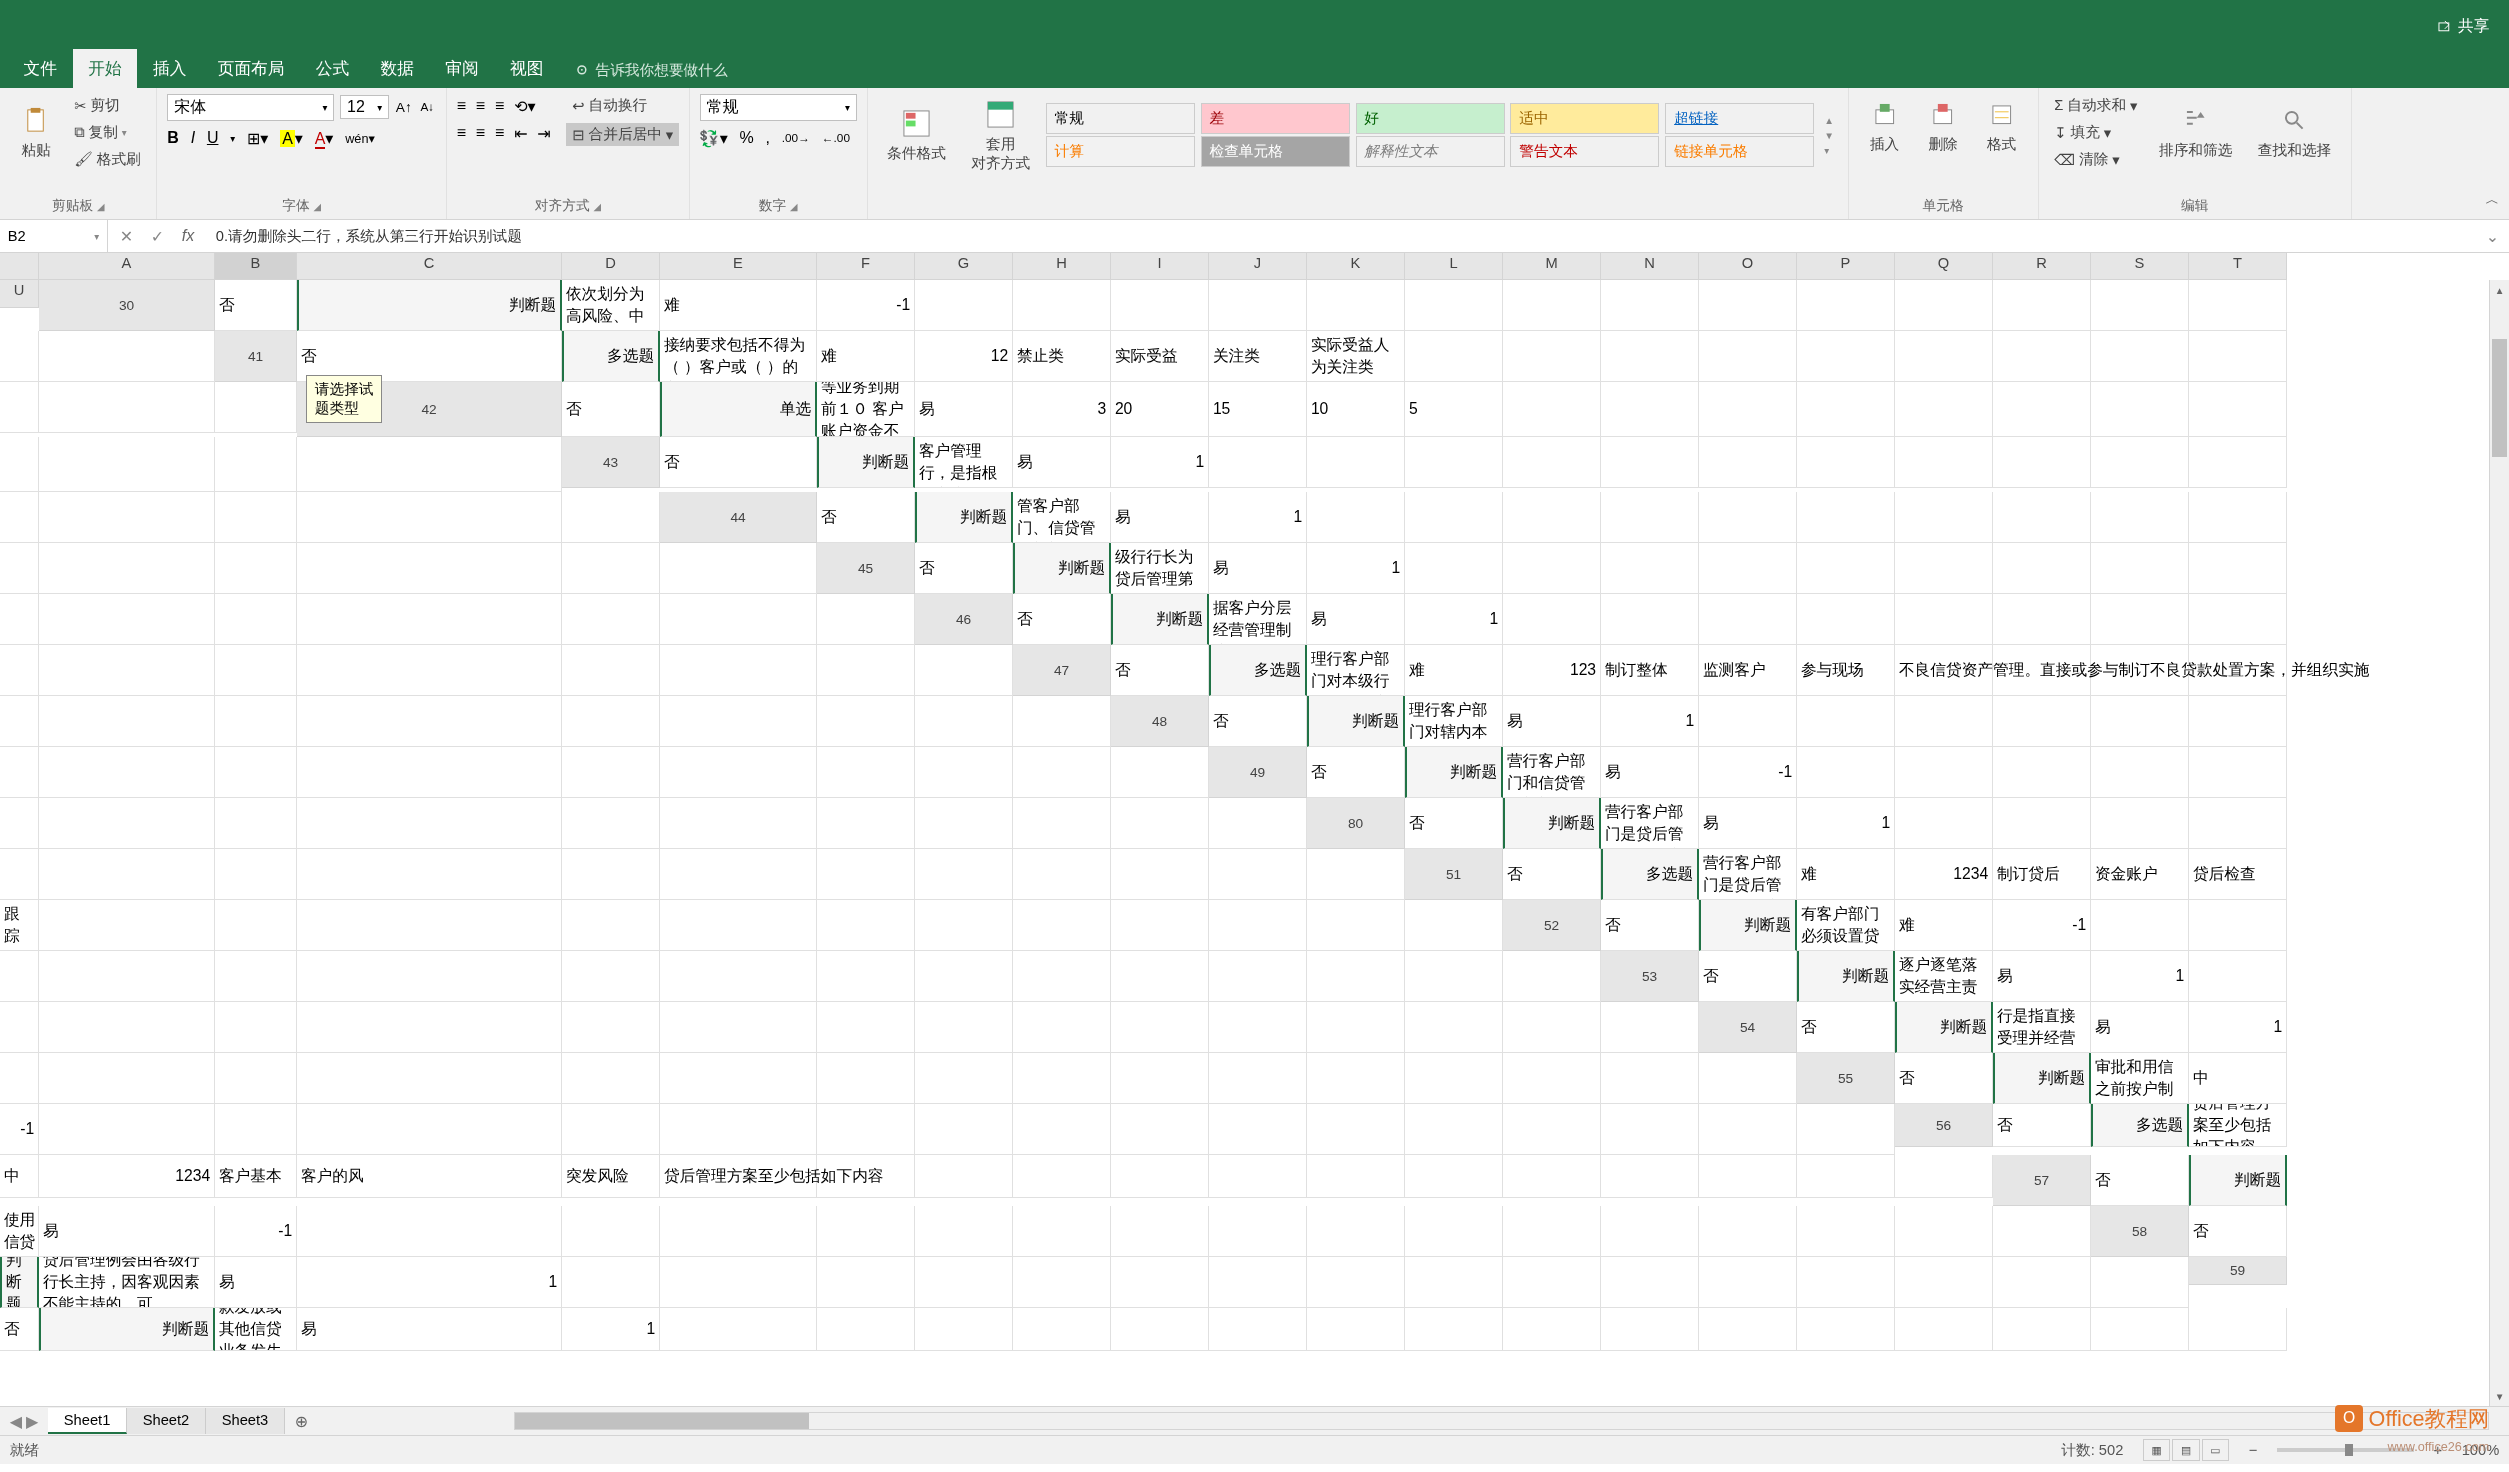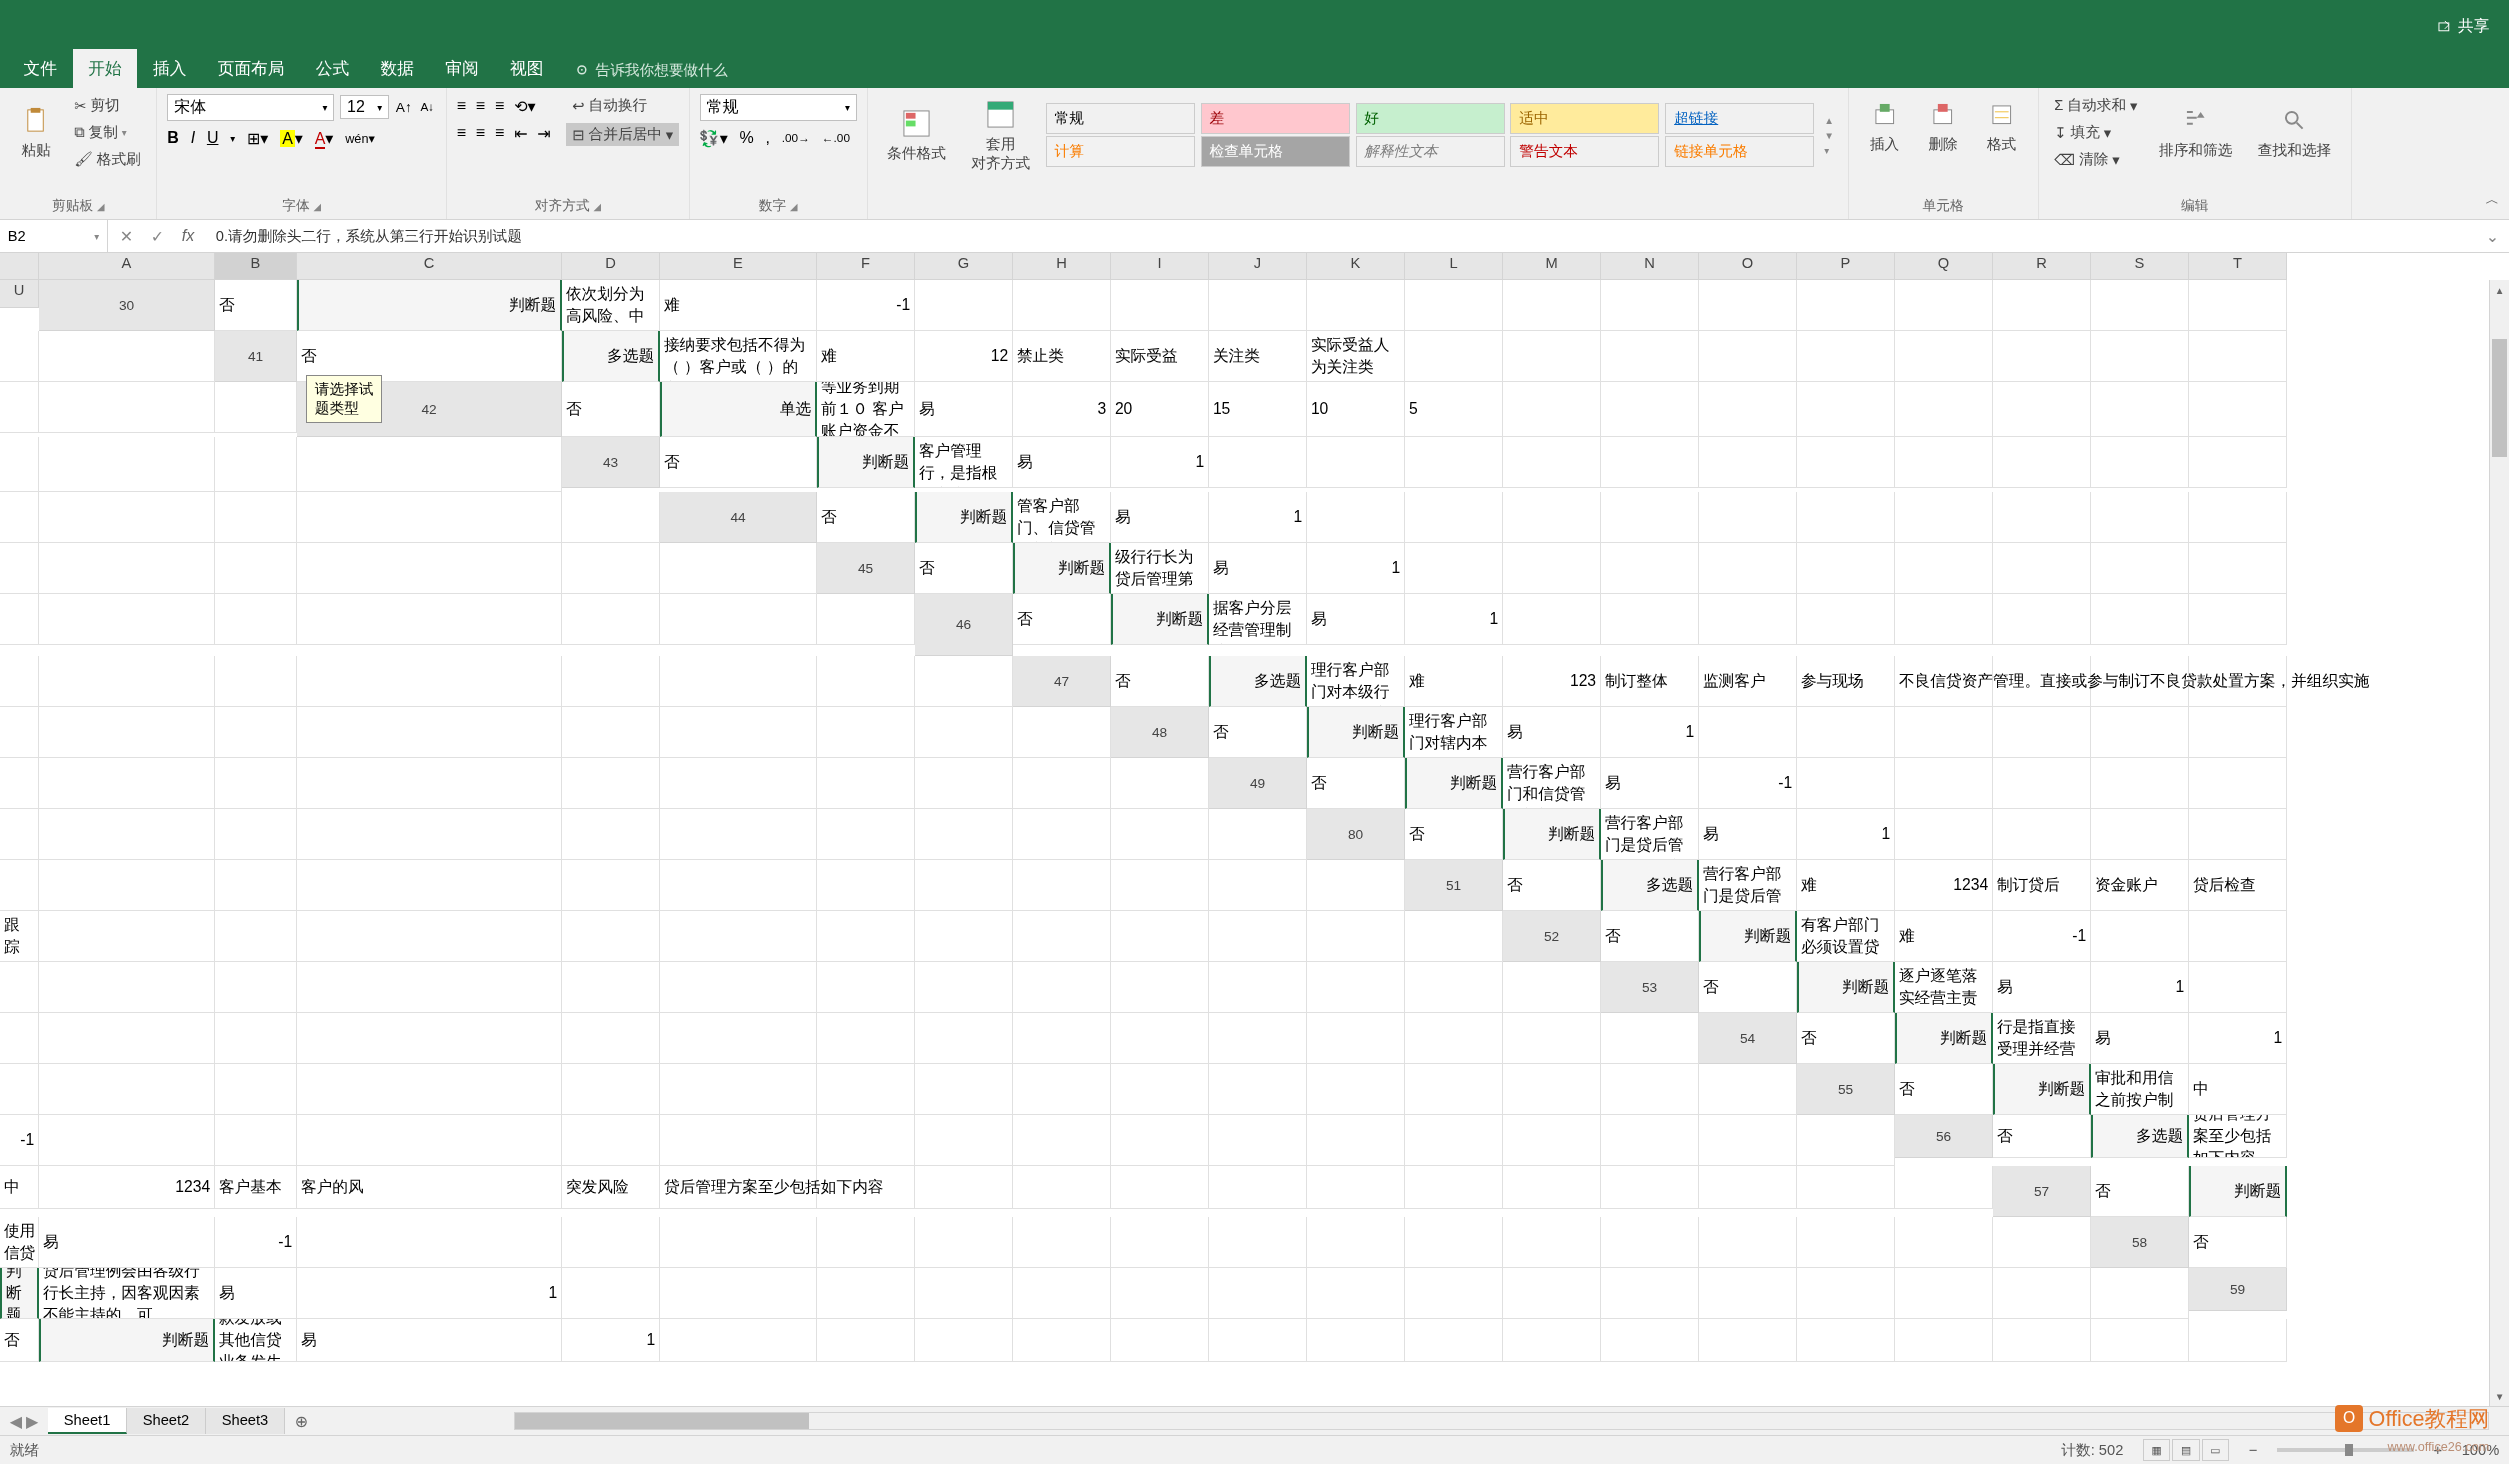--- a/index.html
+++ b/index.html
@@ -491,21 +491,21 @@
       <div class="cell" style="height: 51px;"></div>
       <div class="cell" style="height: 51px;"></div>
       <div class="cell" style="height: 51px;"></div>
       <div class="cell" style="height: 51px;"></div>
       <div class="cell" style="height: 51px;"></div>
       <div class="cell" style="height: 51px;"></div>
       <div class="cell" style="height: 51px;"></div>
       <div class="cell" style="height: 51px;"></div>
       <div class="cell" style="height: 51px;"></div>
       <div class="cell" style="height: 51px;"></div>
-      <div class="row-header" style="height: 62px;">46</div>
+      <div class="row-header" style="height: 51px;">46</div>
       <div class="cell" style="height: 51px;">否</div>
       <div class="cell col-b" style="height: 51px;">判断题</div>
       <div class="cell" style="height: 51px;">贷后管理办法规定，根据客户分层经营管理制度要求，逐户确定</div>
       <div class="cell" style="height: 51px;">易</div>
       <div class="cell right" style="height: 51px;">1</div>
       <div class="cell" style="height: 51px;"></div>
       <div class="cell" style="height: 51px;"></div>
       <div class="cell" style="height: 51px;"></div>
       <div class="cell" style="height: 51px;"></div>
       <div class="cell" style="height: 51px;"></div>
@@ -777,21 +777,21 @@
       <div class="cell" style="height: 51px;"></div>
       <div class="cell" style="height: 51px;"></div>
       <div class="cell" style="height: 51px;"></div>
       <div class="cell" style="height: 51px;"></div>
       <div class="cell" style="height: 51px;"></div>
       <div class="cell" style="height: 51px;"></div>
       <div class="cell" style="height: 51px;"></div>
       <div class="cell" style="height: 51px;"></div>
       <div class="cell" style="height: 51px;"></div>
       <div class="cell" style="height: 51px;"></div>
-      <div class="row-header" style="height: 43px;">59</div>
+      <div class="row-header" style="height: 28px;">59</div>
       <div class="cell" style="height: 43px;">否</div>
       <div class="cell col-b" style="height: 43px;">判断题</div>
       <div class="cell" style="height: 43px;">贷后管理是指从贷款发放或其他信贷业务发生后直到本息收回或</div>
       <div class="cell" style="height: 43px;">易</div>
       <div class="cell right" style="height: 43px;">1</div>
       <div class="cell" style="height: 43px;"></div>
       <div class="cell" style="height: 43px;"></div>
       <div class="cell" style="height: 43px;"></div>
       <div class="cell" style="height: 43px;"></div>
       <div class="cell" style="height: 43px;"></div>

